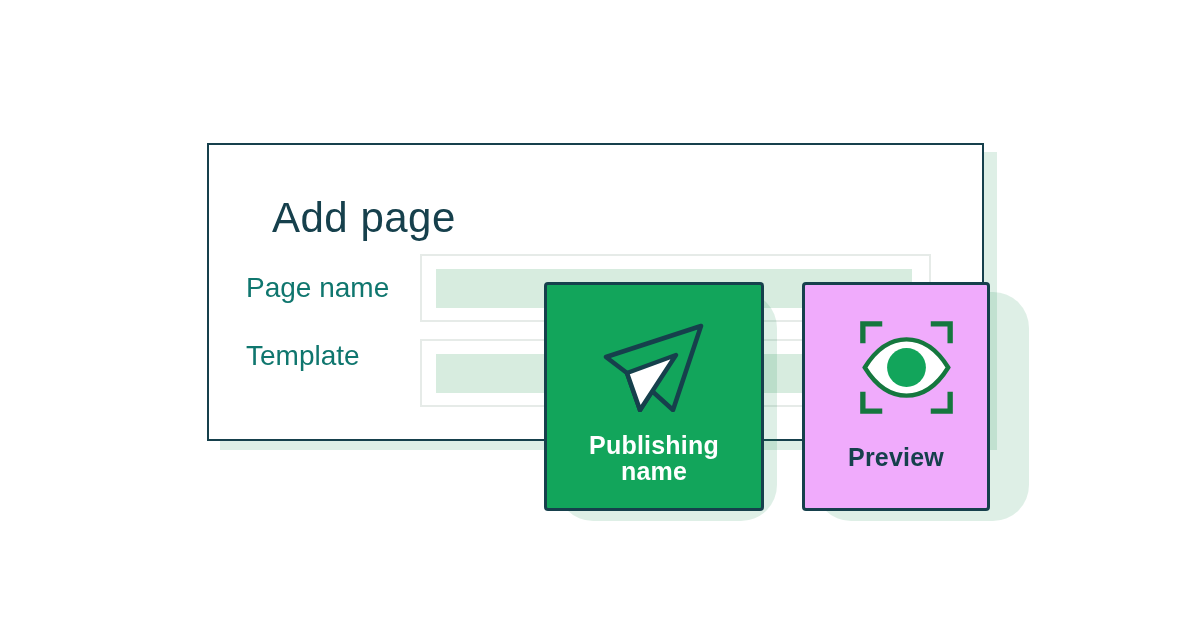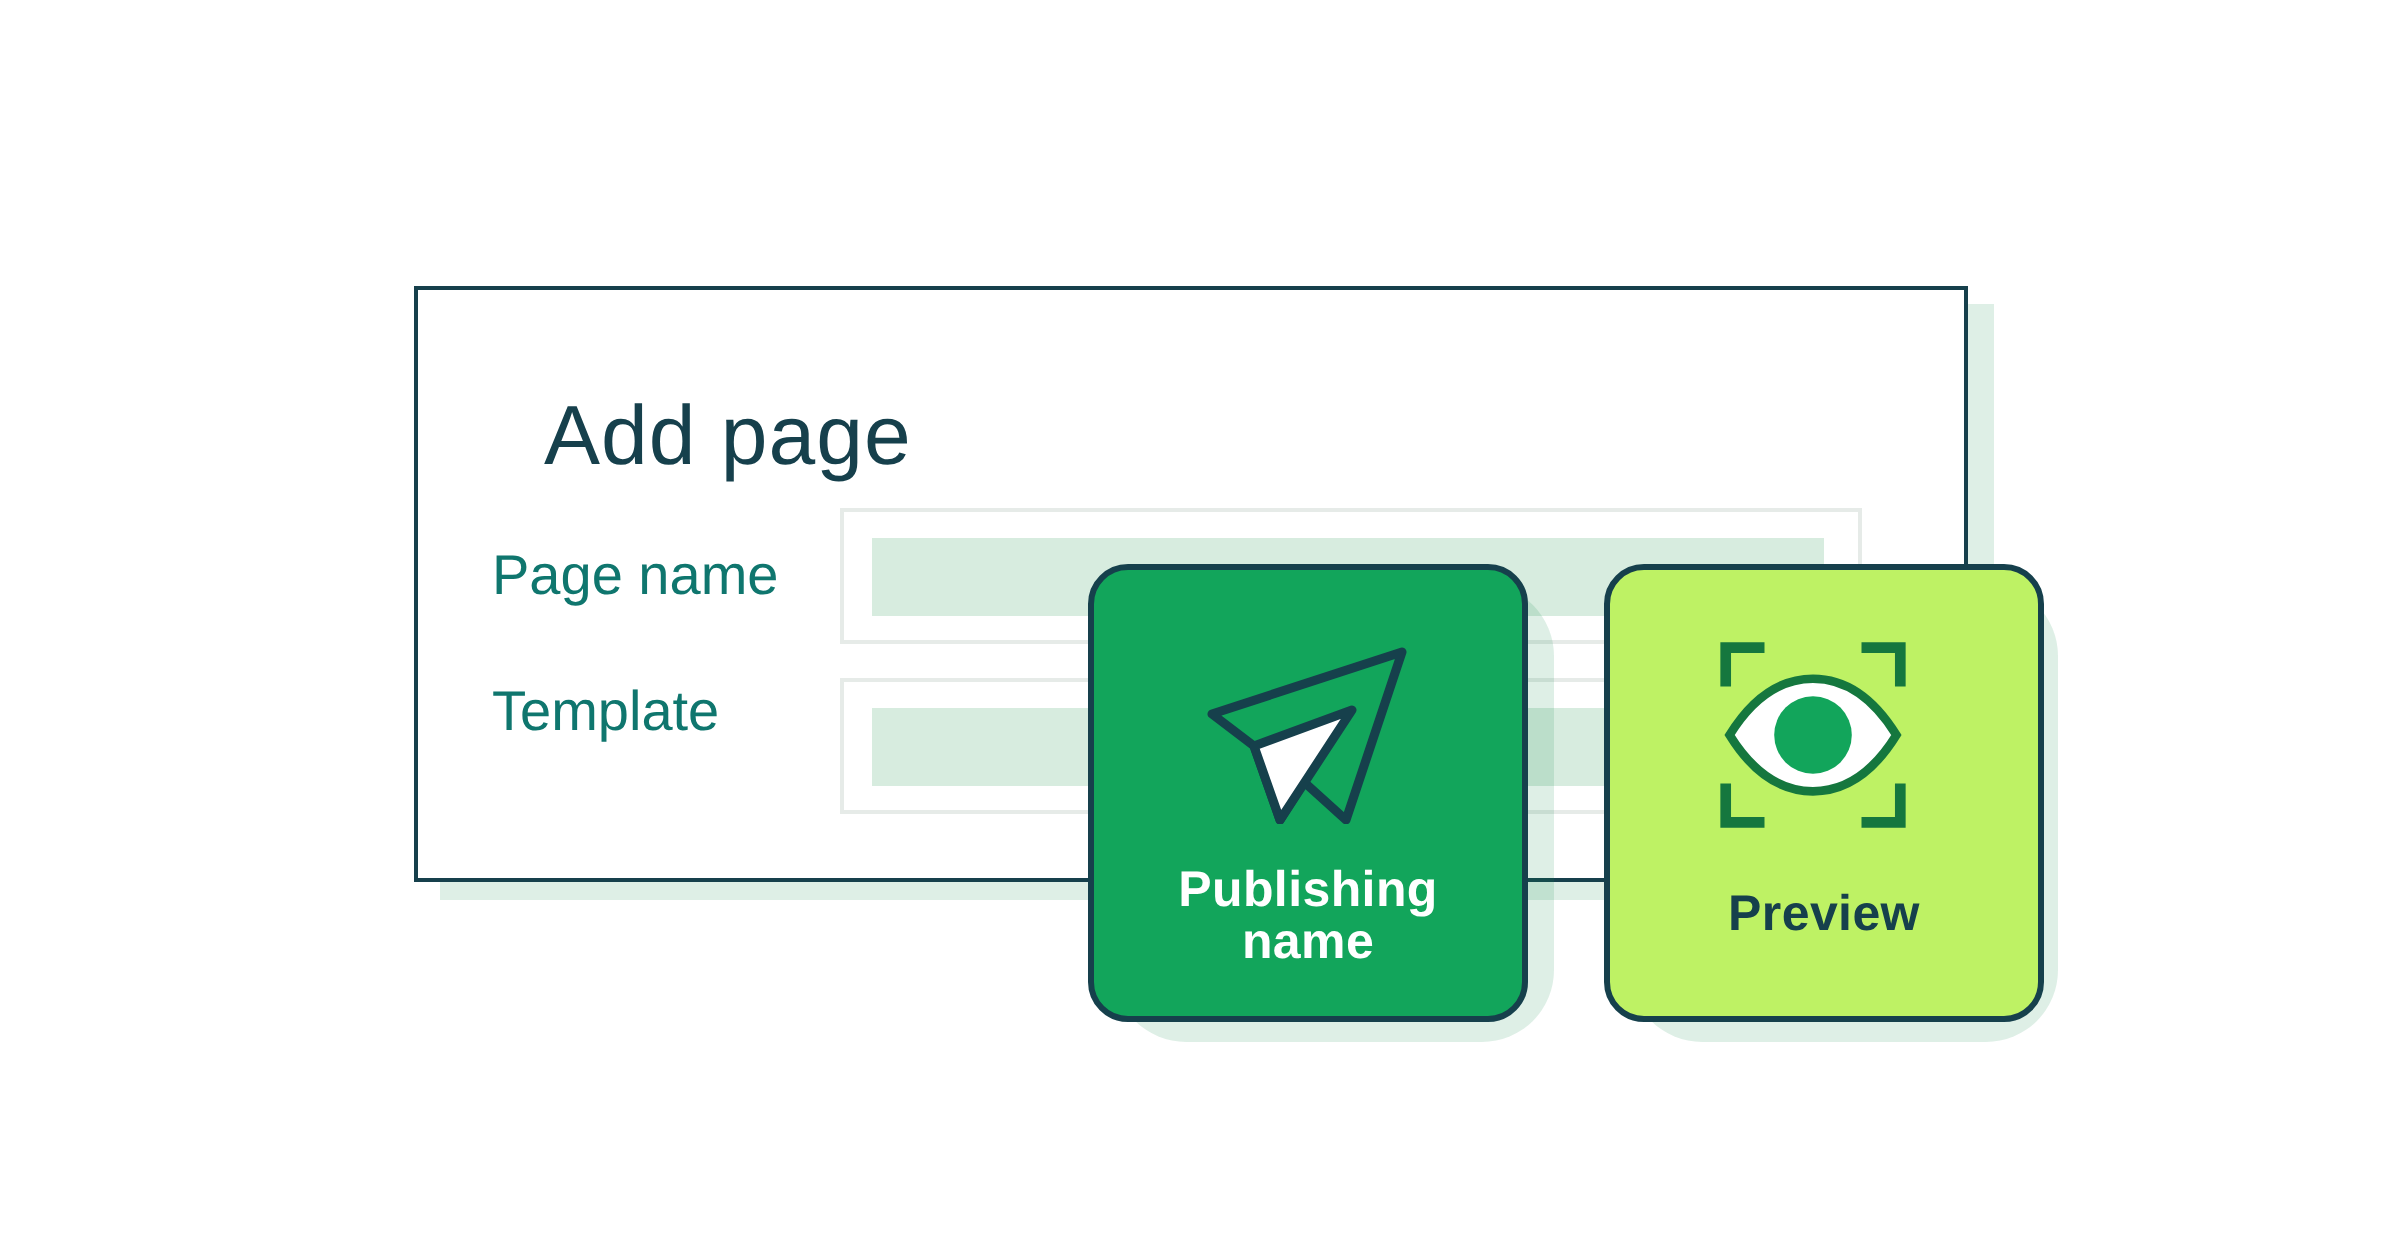--- a/index.html
+++ b/index.html
@@ -39,25 +39,25 @@
     background:#D7ECDF;
   }
   
   .card-shadow{
     position:absolute;width:220px;height:229px;border-radius:36px;
     background:rgba(20,140,80,0.14);
   }
   .shadow-green{left:557px;top:292px;}
   .shadow-white{left:815px;top:292px;width:214px;}
   .card{
-    position:absolute;top:282px;height:229px;border-radius:20px;
+    position:absolute;top:282px;height:229px;border-radius:4px;
     border:3px solid #16404C;cursor:pointer;
   }
   .card-green{left:544px;width:220px;background:#12A55B;}
-  .card-white{left:802px;width:220px;background:#bef264;}
+  .card-white{left:802px;width:188px;background:#f0abfc;}
   .card-icon{position:absolute;left:53px;top:33px;}
   .card-label{
     position:absolute;left:0;right:0;text-align:center;
     font-size:25px;line-height:26px;font-weight:600;letter-spacing:0.2px;
   }
   .label-publishing{top:147px;color:#ffffff;}
   .label-preview{top:159px;color:#16404C;}
 </style>
 </head>
 <body>

